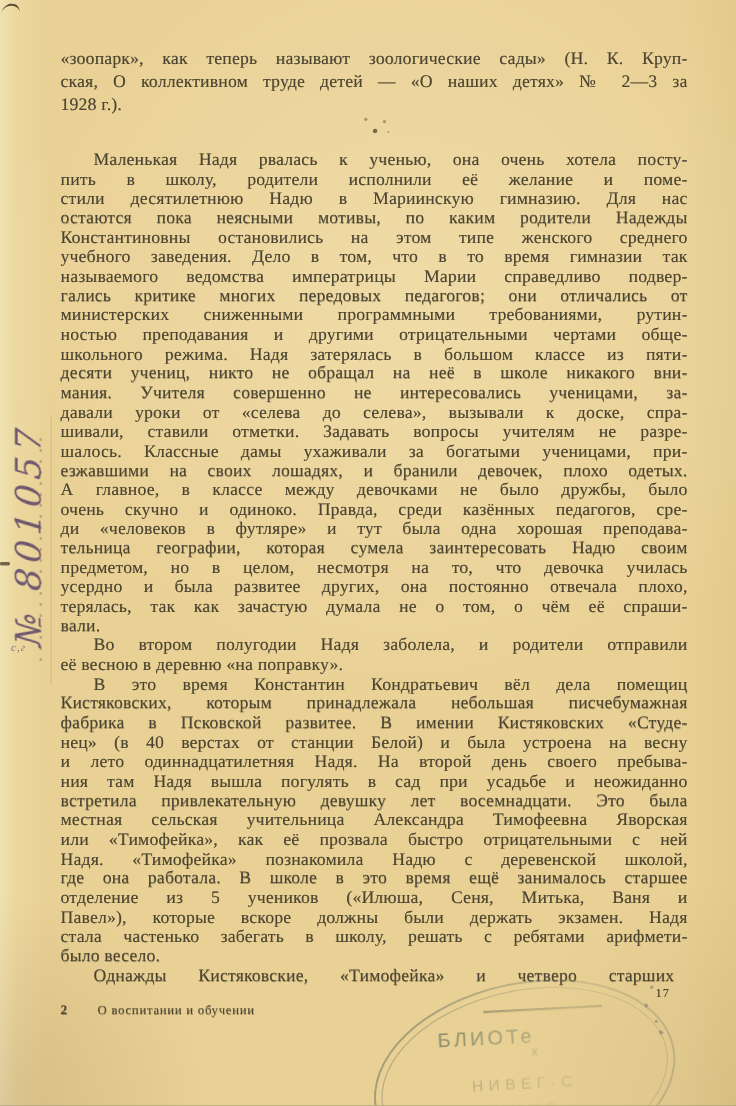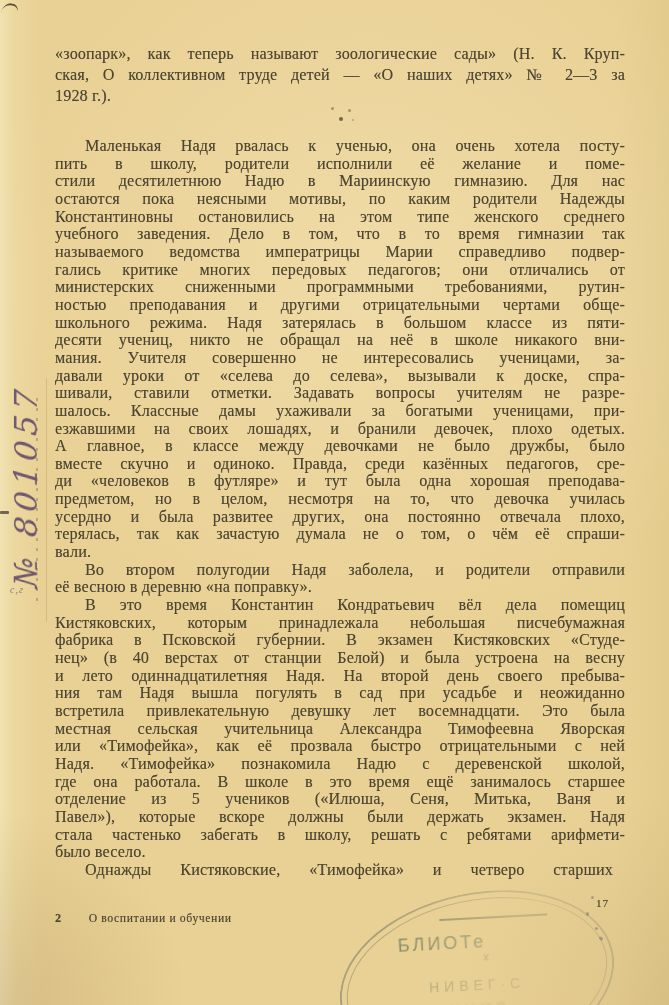--- a/index.html
+++ b/index.html
@@ -141,35 +141,36 @@
         <div class="line">министерских сниженными программными требованиями, рутин-</div>
         <div class="line">ностью преподавания и другими отрицательными чертами обще-</div>
         <div class="line">школьного режима. Надя затерялась в большом классе из пяти-</div>
         <div class="line">десяти учениц, никто не обращал на неё в школе никакого вни-</div>
         <div class="line">мания. Учителя совершенно не интересовались ученицами, за-</div>
         <div class="line">давали уроки от «селева до селева», вызывали к доске, спра-</div>
         <div class="line">шивали, ставили отметки. Задавать вопросы учителям не разре-</div>
         <div class="line">шалось. Классные дамы ухаживали за богатыми ученицами, при-</div>
         <div class="line">езжавшими на своих лошадях, и бранили девочек, плохо одетых.</div>
         <div class="line">А главное, в классе между девочками не было дружбы, было</div>
-        <div class="line">вместе скучно и одиноко. Правда, среди казённых педагогов, сре-</div>
+        <div class="line">очень скучно и одиноко. Правда, среди казённых педагогов, сре-</div>
         <div class="line">ди «человеков в футляре» и тут была одна хорошая преподава-</div>
+        <div class="line">тельница географии, которая сумела заинтересовать Надю своим</div>
         <div class="line">предметом, но в целом, несмотря на то, что девочка училась</div>
         <div class="line">усердно и была развитее других, она постоянно отвечала плохо,</div>
         <div class="line">терялась, так как зачастую думала не о том, о чём её спраши-</div>
         <div class="line last">вали.</div>
       </div>
     <div class="para">
         <div class="line indent">Во втором полугодии Надя заболела, и родители отправили</div>
         <div class="line last">её весною в деревню «на поправку».</div>
       </div>
     <div class="para">
         <div class="line indent">В это время Константин Кондратьевич вёл дела помещиц</div>
         <div class="line">Кистяковских, которым принадлежала небольшая писчебумажная</div>
-        <div class="line">фабрика в Псковской губернии. В экзамен Кистяковских «Студе-</div>
+        <div class="line">фабрика в Псковской развитее. В имении Кистяковских «Студе-</div>
         <div class="line">нец» (в 40 верстах от станции Белой) и была устроена на весну</div>
         <div class="line">и лето одиннадцатилетняя Надя. На второй день своего пребыва-</div>
         <div class="line">ния там Надя вышла погулять в сад при усадьбе и неожиданно</div>
         <div class="line">встретила привлекательную девушку лет восемнадцати. Это была</div>
         <div class="line">местная сельская учительница Александра Тимофеевна Яворская</div>
         <div class="line">или «Тимофейка», как её прозвала быстро отрицательными с ней</div>
         <div class="line">Надя. «Тимофейка» познакомила Надю с деревенской школой,</div>
         <div class="line">где она работала. В школе в это время ещё занималось старшее</div>
         <div class="line">отделение из 5 учеников («Илюша, Сеня, Митька, Ваня и</div>
         <div class="line">Павел»), которые вскоре должны были держать экзамен. Надя</div>

